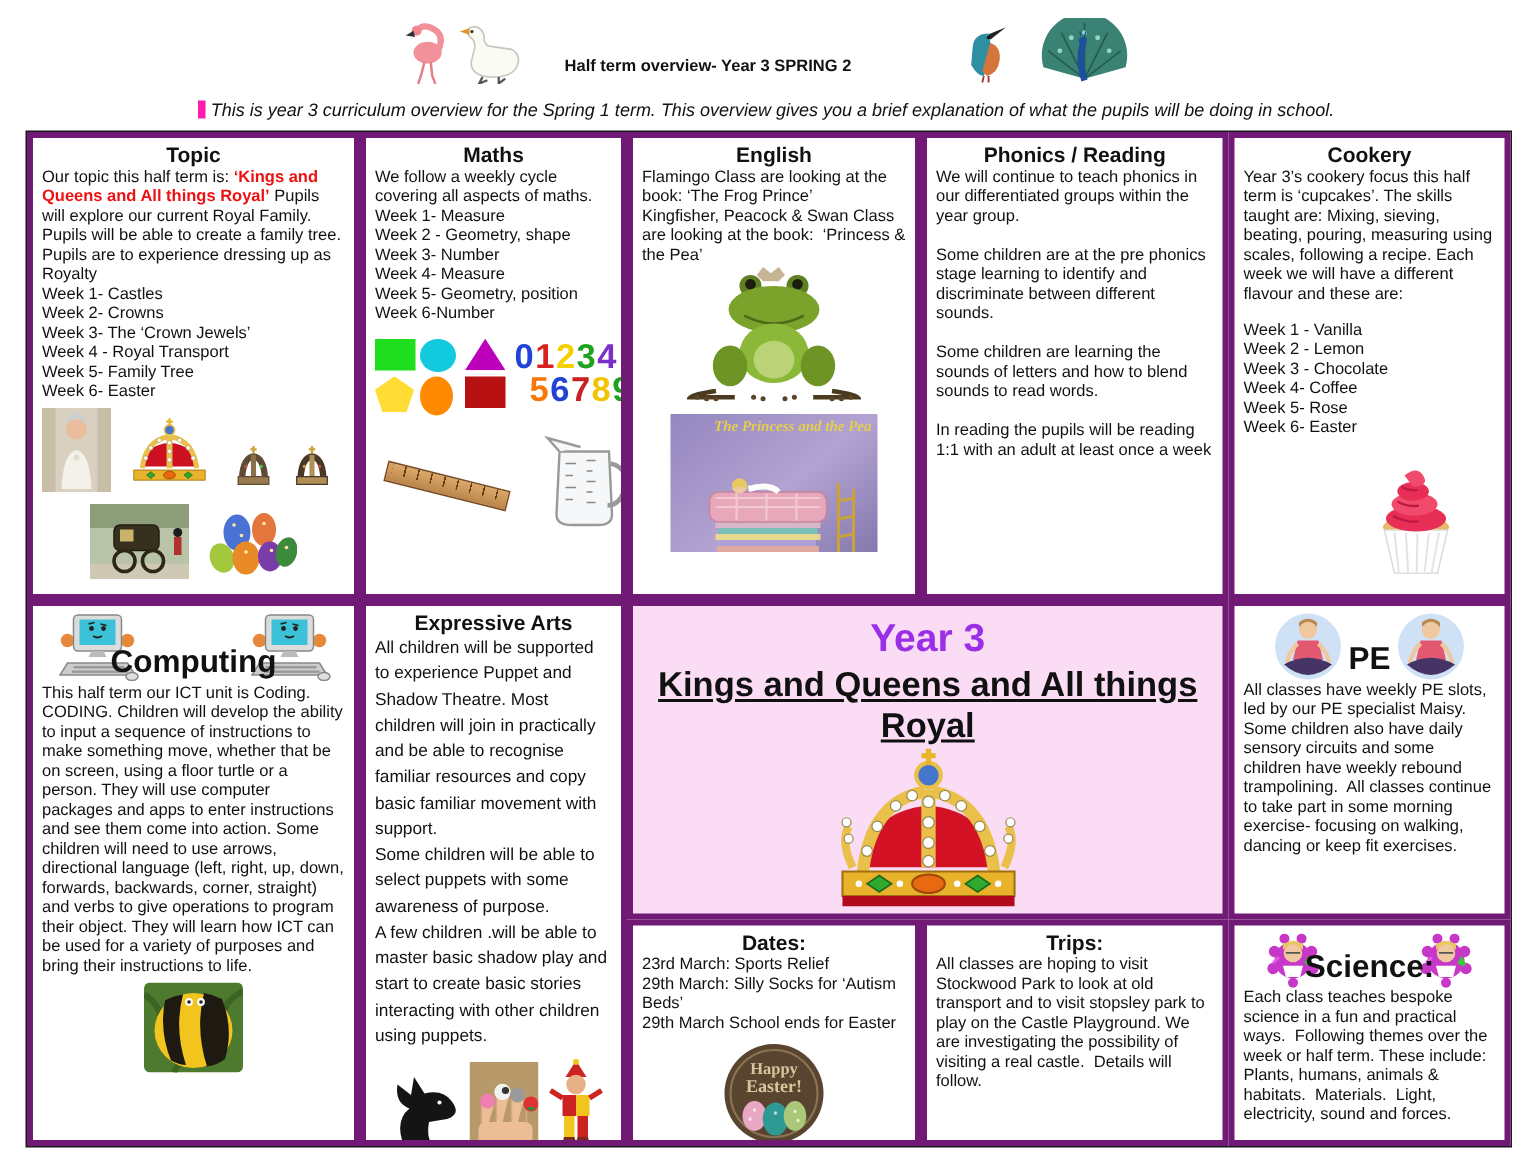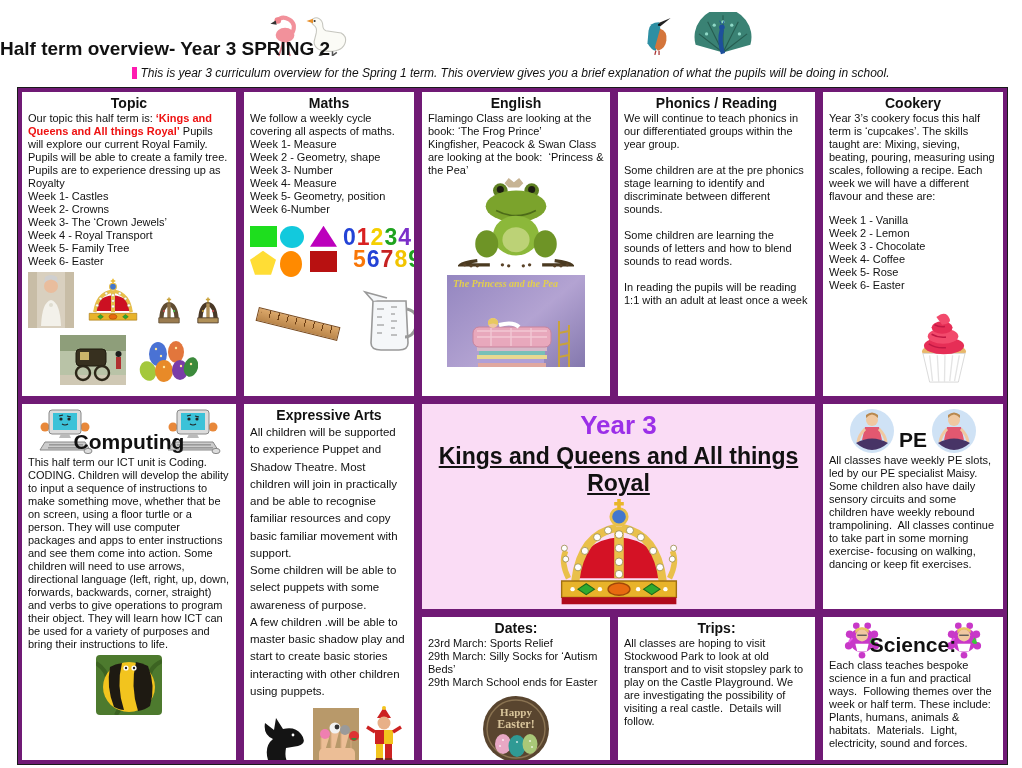--- a/index.html
+++ b/index.html
@@ -1,21 +1,21 @@
 <!DOCTYPE html>
 <html><head>
 <meta charset="utf-8">
 <style>
   * { margin:0; padding:0; box-sizing:border-box; }
   html,body { width:1022px; height:768px; background:#fff; font-family:"Liberation Sans", sans-serif; color:#111; }
   .page { position:relative; width:1022px; height:768px; background:#fff; overflow:hidden; }
 
   
   .hdr-icon { position:absolute; }
-  .hdr-title { position:absolute; top:38px; left:0; width:944px; text-align:left; font-size:19px; font-weight:bold; }
+  .hdr-title { position:absolute; top:38px; left:0; width:944px; text-align:center; font-size:11px; font-weight:bold; }
   .subtitle-row { position:absolute; top:66px; left:0; width:1022px; text-align:center; font-size:12px; font-style:italic; }
   .cursor { display:inline-block; width:5px; height:12px; vertical-align:-2px; margin-right:1px; }
 
   
   .table { position:absolute; left:18px; top:88px; width:989px; height:676px;
            display:grid; grid-template-columns:222px 178px 196px 205px 188px;
            grid-template-rows:312px 213px 151px; outline:1px solid #1a1a1a; }
   .cell { border:4px solid #701a75; padding:2px 6px 2px 6px; overflow:hidden; position:relative; }
   .c-topic{grid-area:1/1/2/2} .c-computing{grid-area:2/1/4/2}
   .c-maths{grid-area:1/2/2/3} .c-expressive{grid-area:2/2/4/3}
@@ -43,21 +43,21 @@
   .digits { line-height:0.95; font-weight:bold; font-size:23px; letter-spacing:1px; }
   .measure-row { display:flex; align-items:center; margin-top:14px; }
   .ruler-wrap { transform:rotate(14deg); margin-left:6px; }
   .ruler { width:84px; height:14px; background:linear-gradient(#dca86a,#b9854a); border:1px solid #7a4a1c; position:relative; }
   .ruler .ticks { position:absolute; top:0; left:3px; right:0; height:7px;
      background:repeating-linear-gradient(90deg, transparent 0 8px, #6a3c12 8px 9px); }
 
   
   .eng-imgs { display:flex; flex-direction:column; align-items:center; }
   .book { width:138px; height:92px; background:linear-gradient(140deg,#9486c0,#b3a3d2 55%,#8478ae); position:relative; margin-top:2px; }
-  .book-title { position:absolute; top:3px; left:6px; right:4px; text-align:left; color:#e3cf4d; font-weight:bold; font-style:italic; font-size:10px; line-height:1.25; font-family:"Liberation Serif", serif; }
+  .book-title { position:absolute; top:3px; left:6px; right:4px; text-align:right; color:#e3cf4d; font-weight:bold; font-style:italic; font-size:10px; line-height:1.25; font-family:"Liberation Serif", serif; }
 
   
   .c-center { text-align:center; padding-top:6px; }
   .center-year { font-size:26px; font-weight:bold; }
   .center-theme { font-size:23px; font-weight:bold; margin-top:2px;text-decoration:underline; }
   .center-overview { font-size:19px; font-weight:bold; margin-top:2px; }
 
   
   .icon-head { position:relative; height:50px; }
   .icon-head .left { position:absolute; left:8px; top:2px; }

